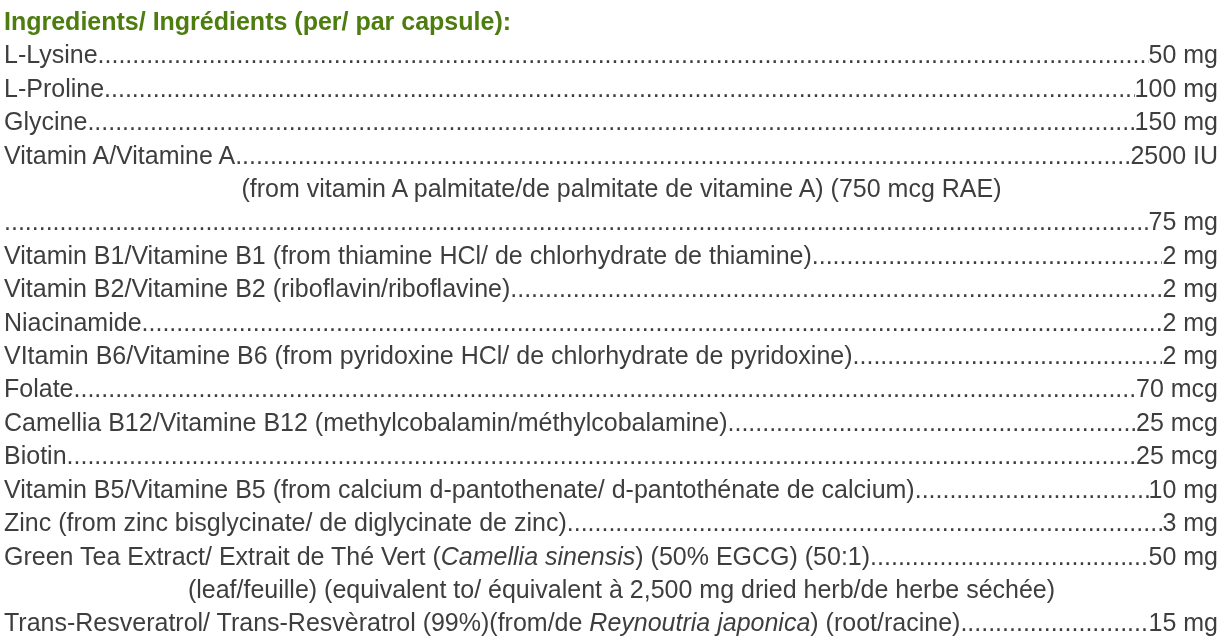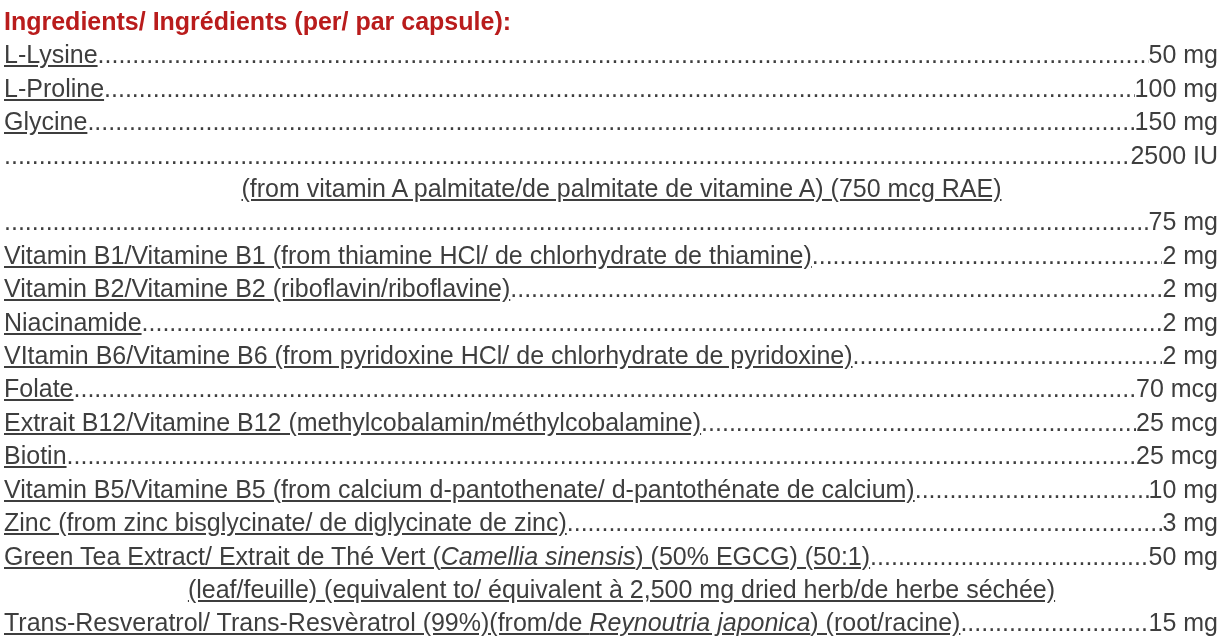--- a/index.html
+++ b/index.html
@@ -16,36 +16,35 @@
     background: #ffffff;
     font-family: "Liberation Sans", sans-serif;
     font-size: 25px;
     color: #3e3e3e;
   }
   .title {
     margin: 0;
     font-size: 25px;
     line-height: 33.4px;
     font-weight: 700;
-    color: #b91c1c;
+    color: #4d7c0f;
     white-space: nowrap;
   }
   .row {
     display: flex;
     align-items: baseline;
     line-height: 33.4px;
   }
   .row.indent {
     padding-left: 21px;
     justify-content: center;
   }
   .name {
     flex: 0 0 auto;
     white-space: nowrap;
-    text-decoration: underline;
   }
   .seg-italic {
     font-style: italic;
   }
   .dots {
     flex: 1 1 0;
     min-width: 0;
     overflow: hidden;
     white-space: nowrap;
   }
@@ -69,20 +68,21 @@
         <span class="name"><span class="seg-plain">L-Proline</span></span>
         <span class="dots">................................................................................................................................................................................................................................................................................................................................................................................................................</span>
         <span class="amount">100 mg</span>
       </div>
       <div class="row">
         <span class="name"><span class="seg-plain">Glycine</span></span>
         <span class="dots">................................................................................................................................................................................................................................................................................................................................................................................................................</span>
         <span class="amount">150 mg</span>
       </div>
       <div class="row">
+        <span class="name"><span class="seg-plain">Vitamin A/Vitamine A</span></span>
         <span class="dots">................................................................................................................................................................................................................................................................................................................................................................................................................</span>
         <span class="amount">2500 IU</span>
       </div>
       <div class="row indent">
         <span class="name"><span class="seg-plain">(from vitamin A palmitate/de palmitate de vitamine A) (750 mcg RAE)</span></span>
       </div>
       <div class="row">
         <span class="dots">................................................................................................................................................................................................................................................................................................................................................................................................................</span>
         <span class="amount">75 mg</span>
       </div>
@@ -105,21 +105,21 @@
         <span class="name"><span class="seg-plain">VItamin B6/Vitamine B6 (from pyridoxine HCl/ de chlorhydrate de pyridoxine)</span></span>
         <span class="dots">................................................................................................................................................................................................................................................................................................................................................................................................................</span>
         <span class="amount">2 mg</span>
       </div>
       <div class="row">
         <span class="name"><span class="seg-plain">Folate</span></span>
         <span class="dots">................................................................................................................................................................................................................................................................................................................................................................................................................</span>
         <span class="amount">70 mcg</span>
       </div>
       <div class="row">
-        <span class="name"><span class="seg-plain">Extrait B12/Vitamine B12 (methylcobalamin/méthylcobalamine)</span></span>
+        <span class="name"><span class="seg-plain">Camellia B12/Vitamine B12 (methylcobalamin/méthylcobalamine)</span></span>
         <span class="dots">................................................................................................................................................................................................................................................................................................................................................................................................................</span>
         <span class="amount">25 mcg</span>
       </div>
       <div class="row">
         <span class="name"><span class="seg-plain">Biotin</span></span>
         <span class="dots">................................................................................................................................................................................................................................................................................................................................................................................................................</span>
         <span class="amount">25 mcg</span>
       </div>
       <div class="row">
         <span class="name"><span class="seg-plain">Vitamin B5/Vitamine B5 (from calcium d-pantothenate/ d-pantothénate de calcium)</span></span>

